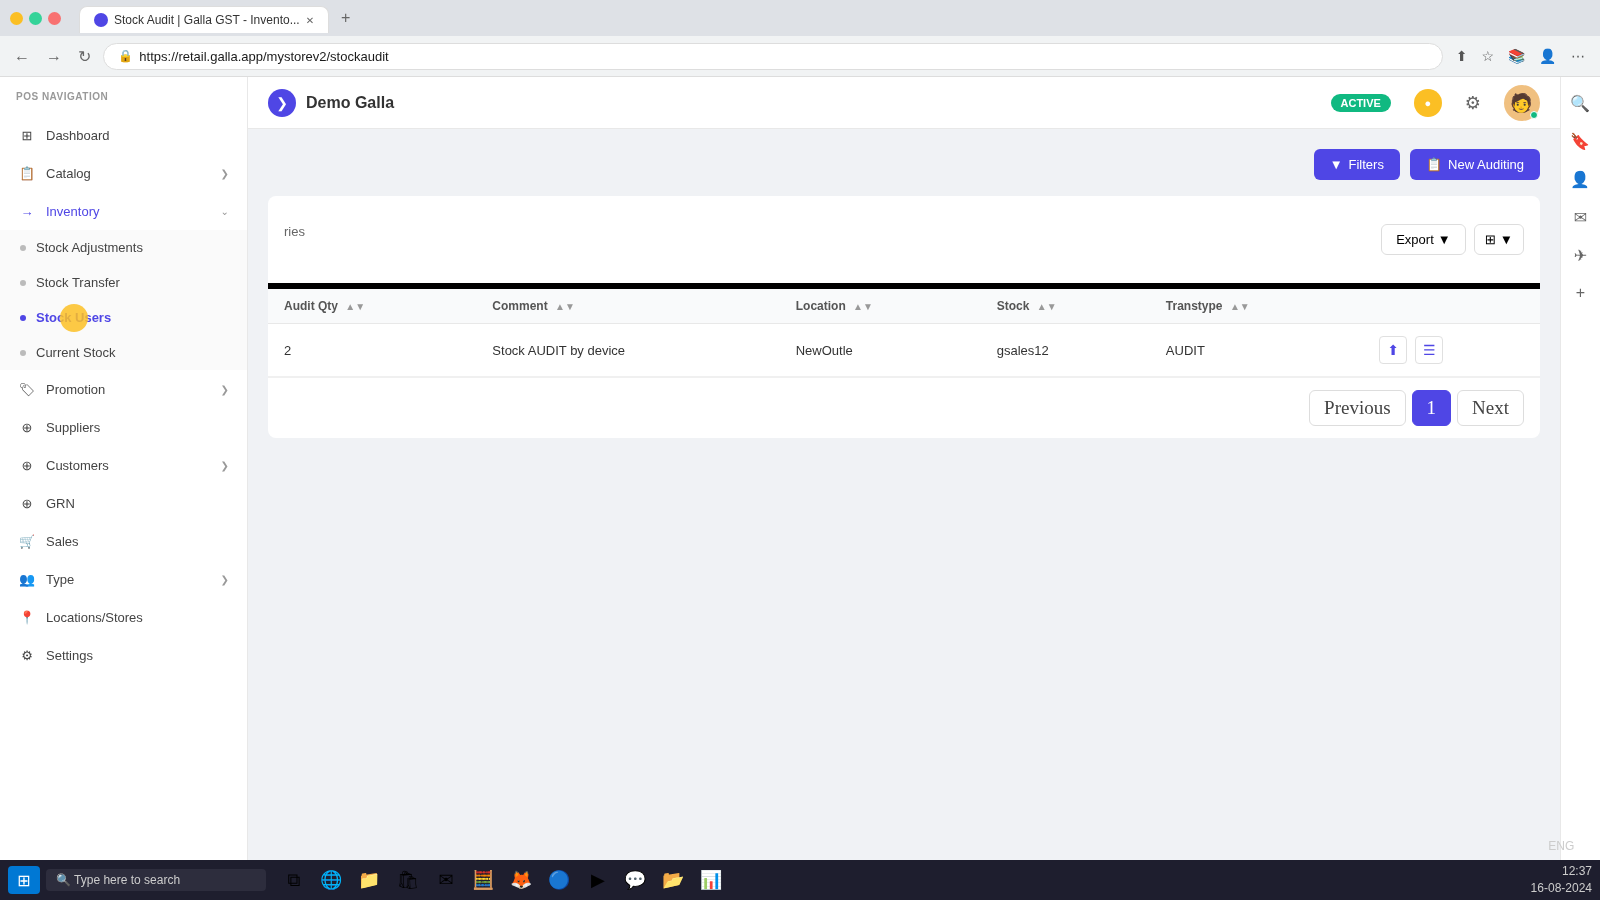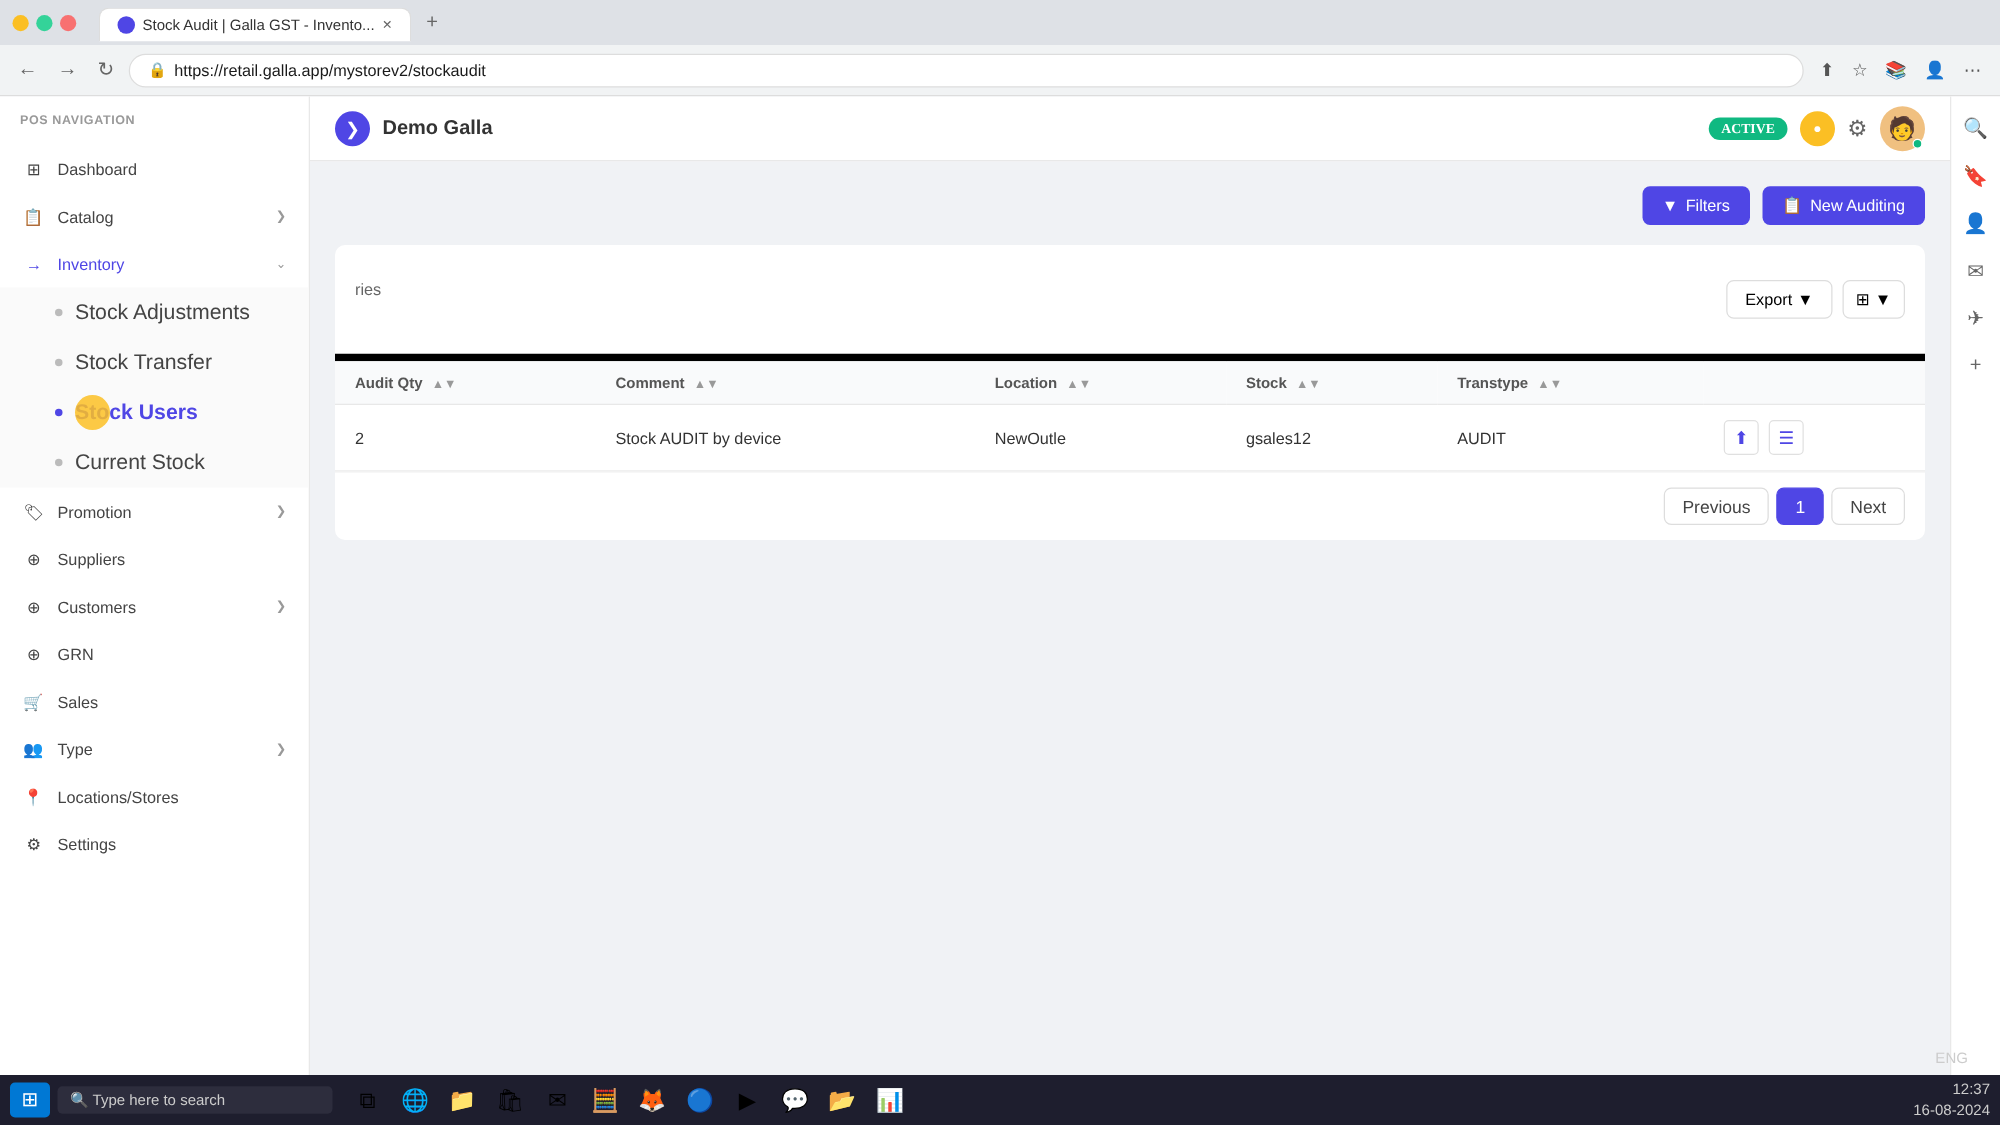--- a/index.html
+++ b/index.html
@@ -30,34 +30,34 @@
 
     
     .sidebar { width: 248px; background: white; border-right: 1px solid #e8e8e8; display: flex; flex-direction: column; overflow-y: auto; flex-shrink: 0; }
     .sidebar-header { padding: 14px 16px; font-size: 10px; font-weight: 600; color: #999; letter-spacing: 0.5px; text-transform: uppercase; }
     .sidebar-item { display: flex; align-items: center; gap: 10px; padding: 10px 18px; cursor: pointer; color: #444; font-size: 13px; transition: background 0.15s; }
     .sidebar-item.expanded { color: #4f46e5; }
     .sidebar-item .item-icon { width: 18px; height: 18px; display: flex; align-items: center; justify-content: center; flex-shrink: 0; }
     .sidebar-item .item-label { flex: 1; }
     .sidebar-item .chevron { font-size: 10px; color: #999; }
     .sidebar-submenu { background: #fafafa; }
-    .sidebar-submenu .sidebar-item { padding-left: 44px; font-size: 17px; }
+    .sidebar-submenu .sidebar-item { padding-left: 20px; font-size: 13px; }
     .sidebar-submenu .sidebar-item.active-sub { color: #4f46e5; font-weight: 600; }
     .dot { width: 6px; height: 6px; border-radius: 50%; background: #bbb; flex-shrink: 0; }
     .dot.active { background: #4f46e5; }
 
     
     .main-content { flex: 1; display: flex; flex-direction: column; overflow: hidden; }
 
     
     .topbar { background: white; border-bottom: 1px solid #e8e8e8; padding: 8px 20px; display: flex; align-items: center; justify-content: space-between; height: 52px; }
     .topbar-left { display: flex; align-items: center; gap: 10px; }
     .toggle-btn { background: #4f46e5; border: none; color: white; width: 28px; height: 28px; border-radius: 50%; cursor: pointer; font-size: 14px; display: flex; align-items: center; justify-content: center; }
     .store-name { font-size: 16px; font-weight: 700; color: #333; }
-    .topbar-right { display: flex; align-items: center; gap: 10px; font-family: Liberation Serif, serif; }
+    .topbar-right { display: flex; align-items: center; gap: 23px; }
     .status-badge { background: #10b981; color: white; padding: 3px 10px; border-radius: 12px; font-size: 11px; font-weight: 600; }
     .notif-dot { width: 28px; height: 28px; background: #fbbf24; border-radius: 50%; display: flex; align-items: center; justify-content: center; color: white; font-size: 11px; }
     .settings-icon { font-size: 18px; color: #666; cursor: pointer; }
     .avatar { width: 36px; height: 36px; border-radius: 50%; background: #f0c080; display: flex; align-items: center; justify-content: center; font-size: 18px; position: relative; }
     .avatar-dot { width: 8px; height: 8px; background: #10b981; border-radius: 50%; position: absolute; bottom: 2px; right: 2px; border: 1px solid white; }
 
     
     .page-content { flex: 1; padding: 20px; overflow-y: auto; }
     .page-header { display: flex; align-items: center; justify-content: flex-end; margin-bottom: 16px; gap: 10px; }
     .filters-btn { background: #4f46e5; color: white; border: none; padding: 8px 16px; border-radius: 6px; cursor: pointer; font-size: 13px; display: flex; align-items: center; gap: 6px; }
@@ -77,21 +77,21 @@
     thead th { padding: 10px 16px; text-align: left; font-weight: 600; font-size: 12px; color: #555; border-bottom: 1px solid #e8e8e8; background: #f9fafb; cursor: pointer; white-space: nowrap; }
     thead th .sort-icon { color: #999; font-size: 10px; margin-left: 4px; }
     tbody tr { border-bottom: 1px solid #f0f0f0; }
     tbody td { padding: 12px 16px; font-size: 13px; color: #333; }
 
     .action-icons { display: flex; gap: 8px; align-items: center; }
     .action-icon { width: 28px; height: 28px; border-radius: 4px; border: 1px solid #e0e0e0; display: flex; align-items: center; justify-content: center; cursor: pointer; color: #4f46e5; font-size: 14px; }
 
     
     .pagination { display: flex; align-items: center; justify-content: flex-end; padding: 12px 16px; gap: 6px; border-top: 1px solid #f0f0f0; }
-    .page-btn { border: 1px solid #ddd; background: white; padding: 6px 14px; border-radius: 6px; cursor: pointer; font-size: 14px; color: #444; }
+    .page-btn { border: 1px solid #ddd; background: white; padding: 6px 14px; border-radius: 6px; cursor: pointer; font-size: 19px; color: #444; font-family: Liberation Serif, serif; }
     .page-btn.active { background: #4f46e5; color: white; border-color: #4f46e5; }
 
     
     .right-panel { width: 40px; background: white; border-left: 1px solid #e8e8e8; display: flex; flex-direction: column; align-items: center; padding-top: 10px; gap: 6px; }
     .rp-icon { width: 32px; height: 32px; display: flex; align-items: center; justify-content: center; color: #666; cursor: pointer; font-size: 16px; border-radius: 4px; }
 
     
     .taskbar { height: 40px; background: #1e1e2e; display: flex; align-items: center; padding: 0 8px; gap: 6px; flex-shrink: 0; }
     .taskbar-start { background: #0078d4; border: none; color: white; width: 32px; height: 28px; border-radius: 4px; display: flex; align-items: center; justify-content: center; cursor: pointer; font-size: 16px; }
     .taskbar-search { background: #2d2d3d; border: none; border-radius: 4px; padding: 4px 10px; color: #ccc; font-size: 12px; width: 220px; cursor: pointer; text-align: left; }

